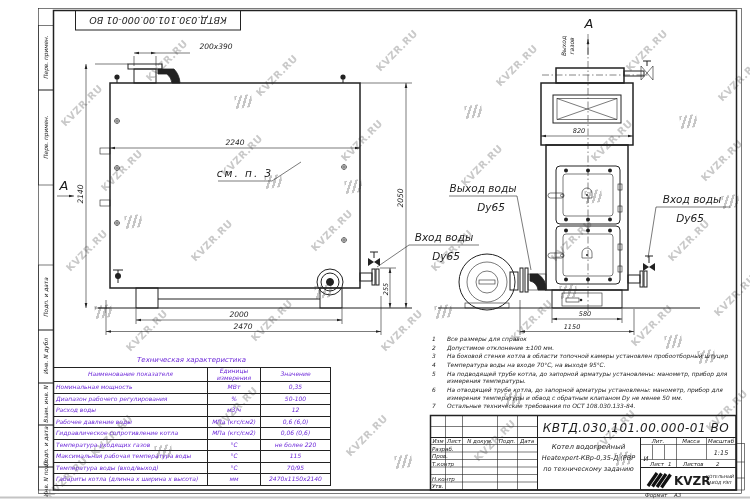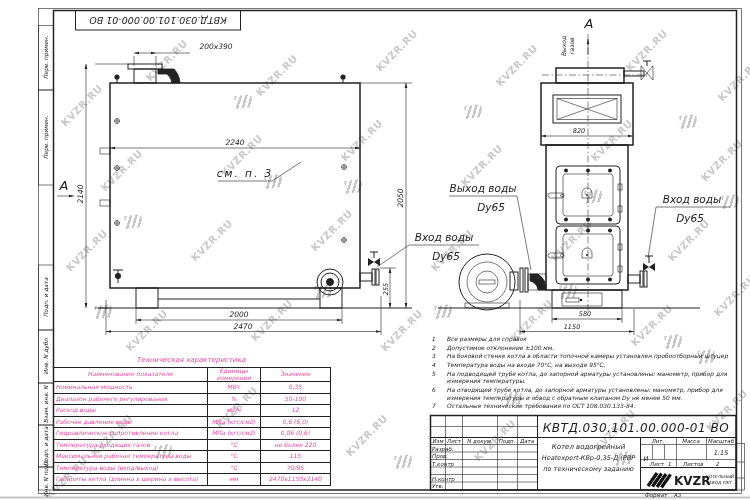--- a/index.html
+++ b/index.html
@@ -21,21 +21,21 @@
   .t45{font-size:4.3px;} .t55{font-size:5.5px;} .t58{font-size:5.8px;} .t6{font-size:6px;}
   .t65{font-size:6.5px;} .t7{font-size:7px;} .t75{font-size:7.5px;} .t95{font-size:9.5px;}
   .t105{font-size:10.5px;} .t12{font-size:12px;} .t13{font-size:13px;}
   .noital{font-style:normal;font-weight:bold;}
   
   #notes{position:absolute;left:432px;top:336px;width:303px;z-index:3;}
   .note{display:flex;margin-bottom:1px;}
   .nnum{flex:none;width:15px;font:italic 5.9px/1.3 "DejaVu Sans",sans-serif;color:#1c1c1c;}
   .ntxt{flex:1;font:italic 5.9px/1.3 "DejaVu Sans",sans-serif;color:#1c1c1c;}
   
-  #ttable{position:absolute;left:53px;top:356px;width:277px;z-index:3;color:#ec4899;}
+  #ttable{position:absolute;left:53px;top:356px;width:277px;z-index:3;color:#6d28d9;}
   #ttable .ttitle{font:italic 7px "DejaVu Sans",sans-serif;text-align:center;height:11px;}
   #ttable table{width:100%;border-collapse:collapse;table-layout:fixed;}
   #ttable td{border:1px solid #222;font:italic 6px/1.1 "DejaVu Sans",sans-serif;
              padding:0 2px;height:10.5px;overflow:hidden;}
   #ttable tr.th td{height:13px;text-align:center;}
   #ttable td.nm{text-align:left;}
   #ttable td.ct{text-align:center;}
   #ttable col.c1{width:154px;} #ttable col.c2{width:53px;} #ttable col.c3{width:70px;}
 </style>
 </head>

